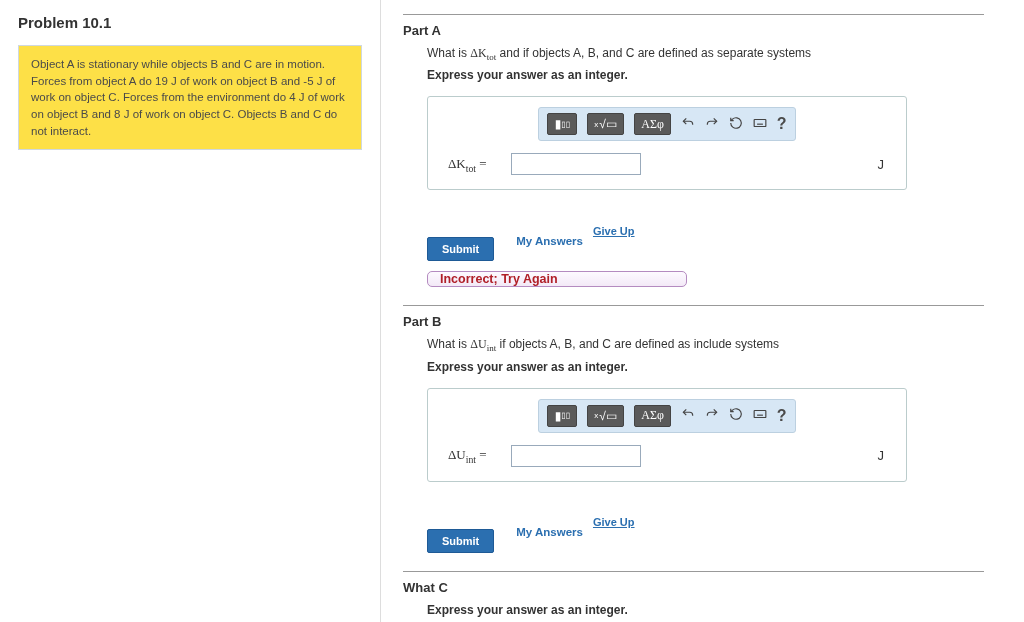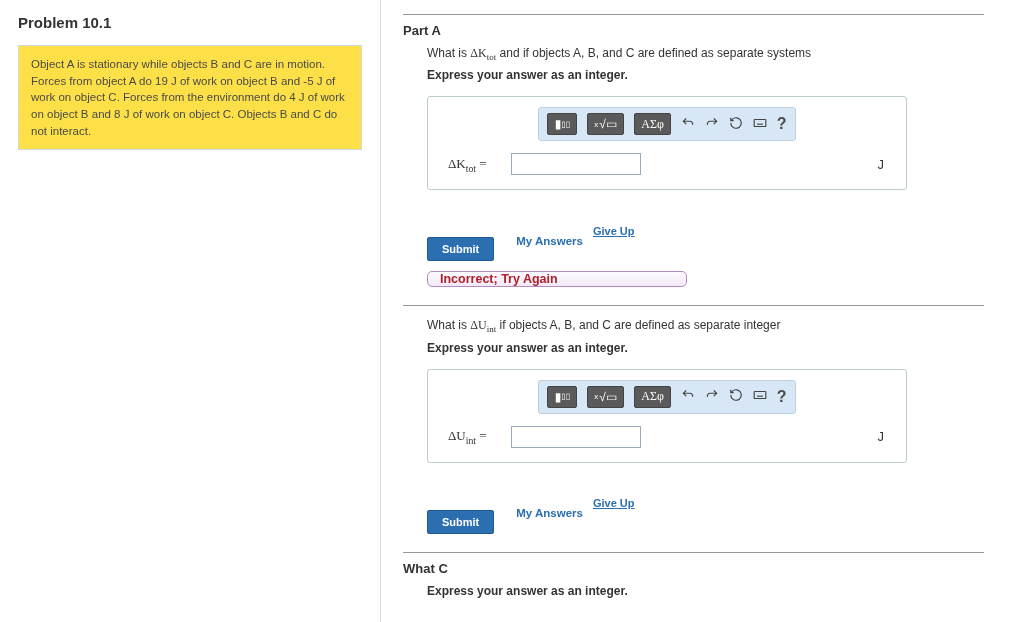--- a/index.html
+++ b/index.html
@@ -210,22 +210,23 @@
     <div class="action-row">
       <button class="submit-btn">Submit</button>
       <span class="link-my-answers">My Answers</span>
       <span class="link-give-up">Give Up</span>
     </div>
 
     <div class="feedback-box">Incorrect; Try Again</div>
   </div>
 
   <div class="part-section">
+    <div class="part-header">Part B</div>
     <div class="question-text">
-      <span>What is </span><span class="mathrm"><span>ΔU</span><sub>int</sub></span><span> if objects A, B, and C are defined as separate integer</span>
+      <span>What is </span><span class="mathrm"><span>ΔU</span><sub>int</sub></span><span> if objects A, B, and C are defined as include systems</span>
     </div>
     <div class="instruct">Express your answer as an integer.</div>
 
     <div class="answer-area">
       <div class="toolbar">
         <div class="tool-btn">▮<sup style="font-size:8px">▯</sup><sub style="font-size:8px">▯</sub></div>
         <div class="tool-btn"><sup style="font-size:8px;margin-right:1px">x</sup>√▭</div>
         <div class="tool-btn greek">ΑΣφ</div>
         <span class="tool-icon"><svg class="svg-ico" viewBox="0 0 24 24">
               <path d="M9 14l-5-5 5-5"></path>

